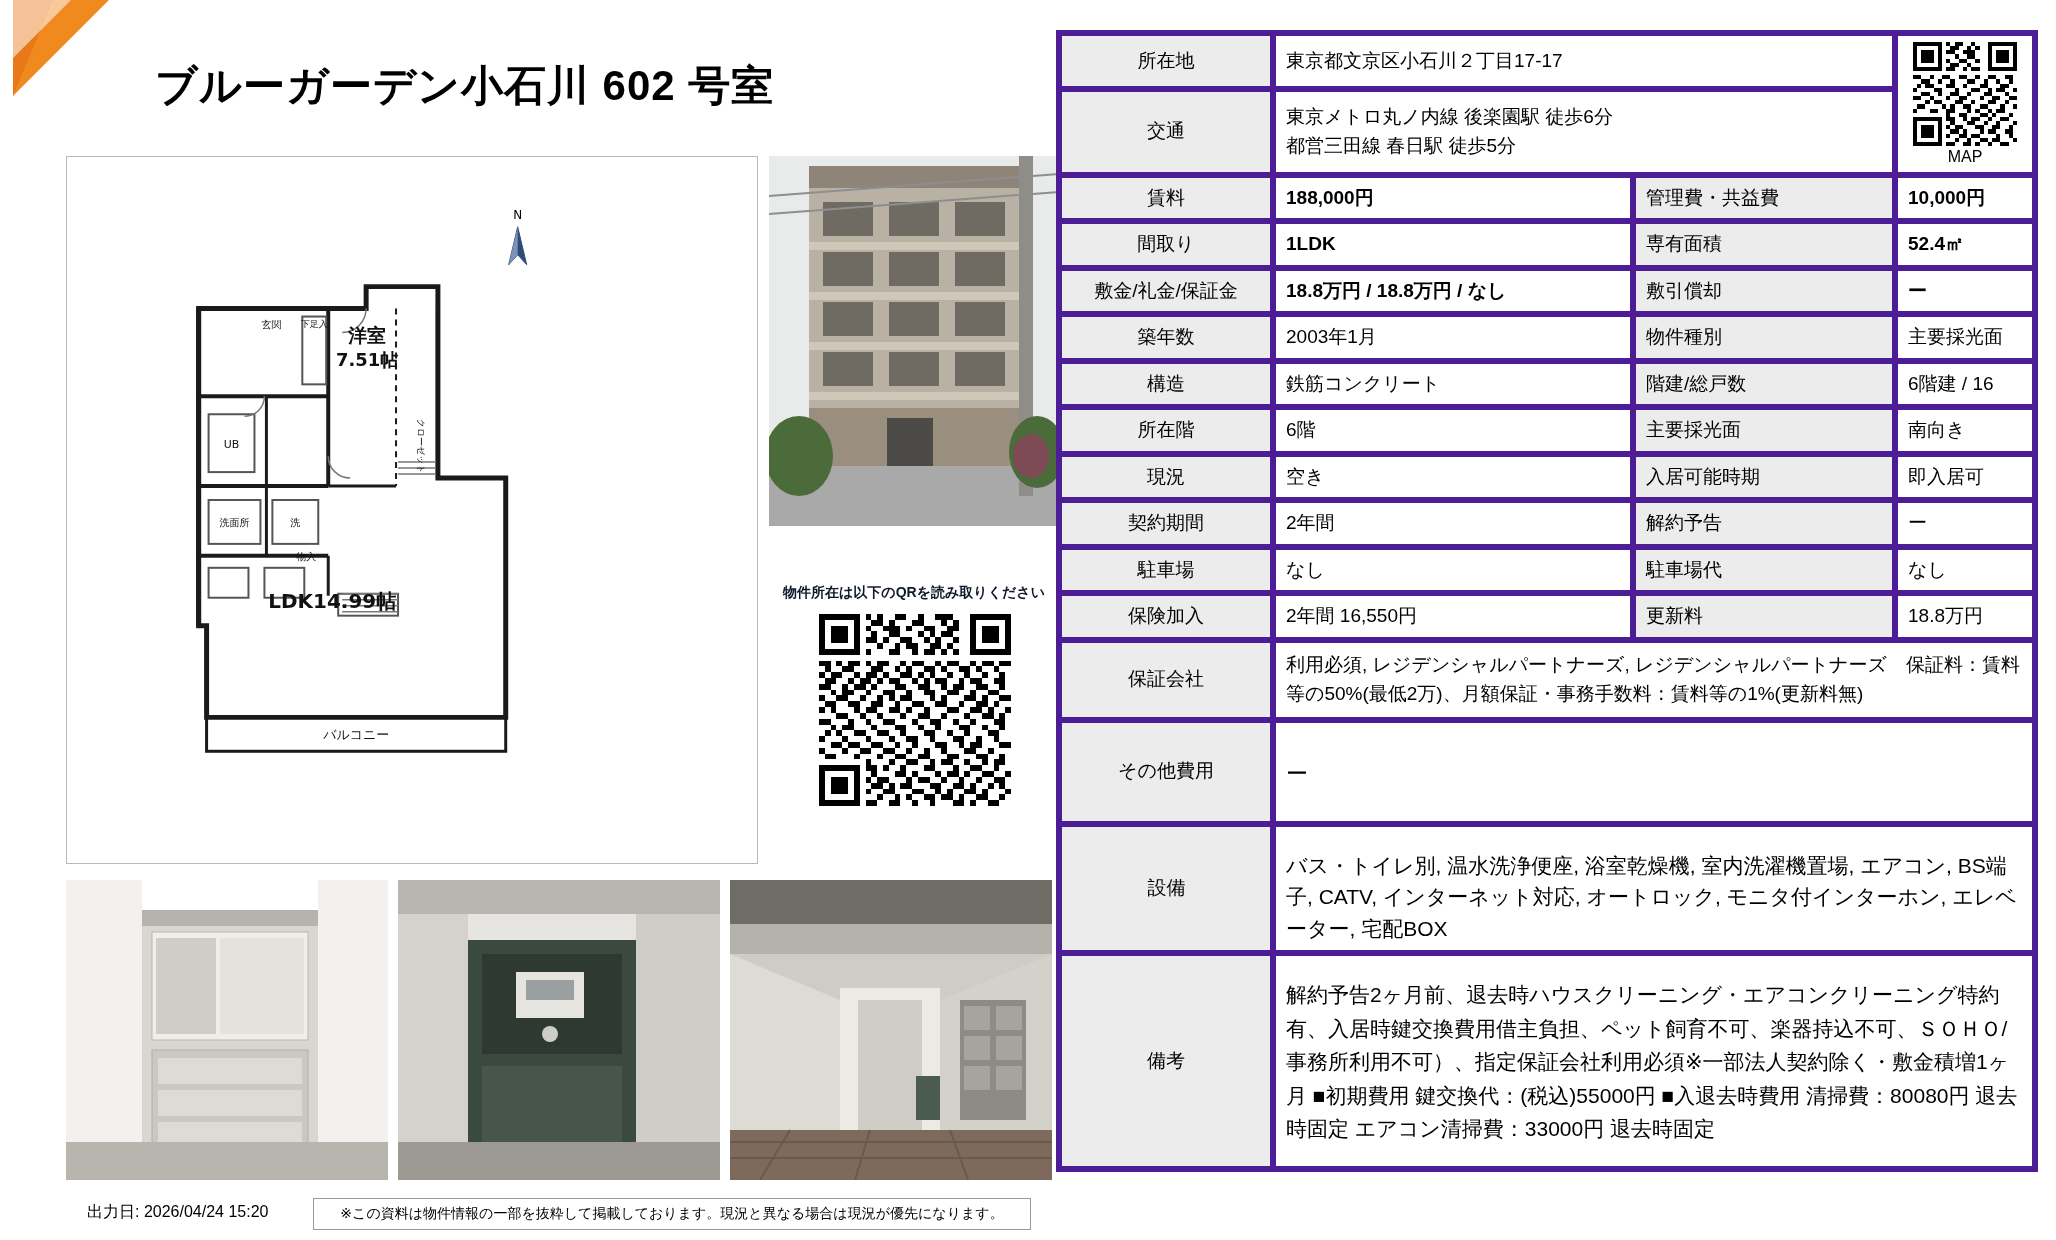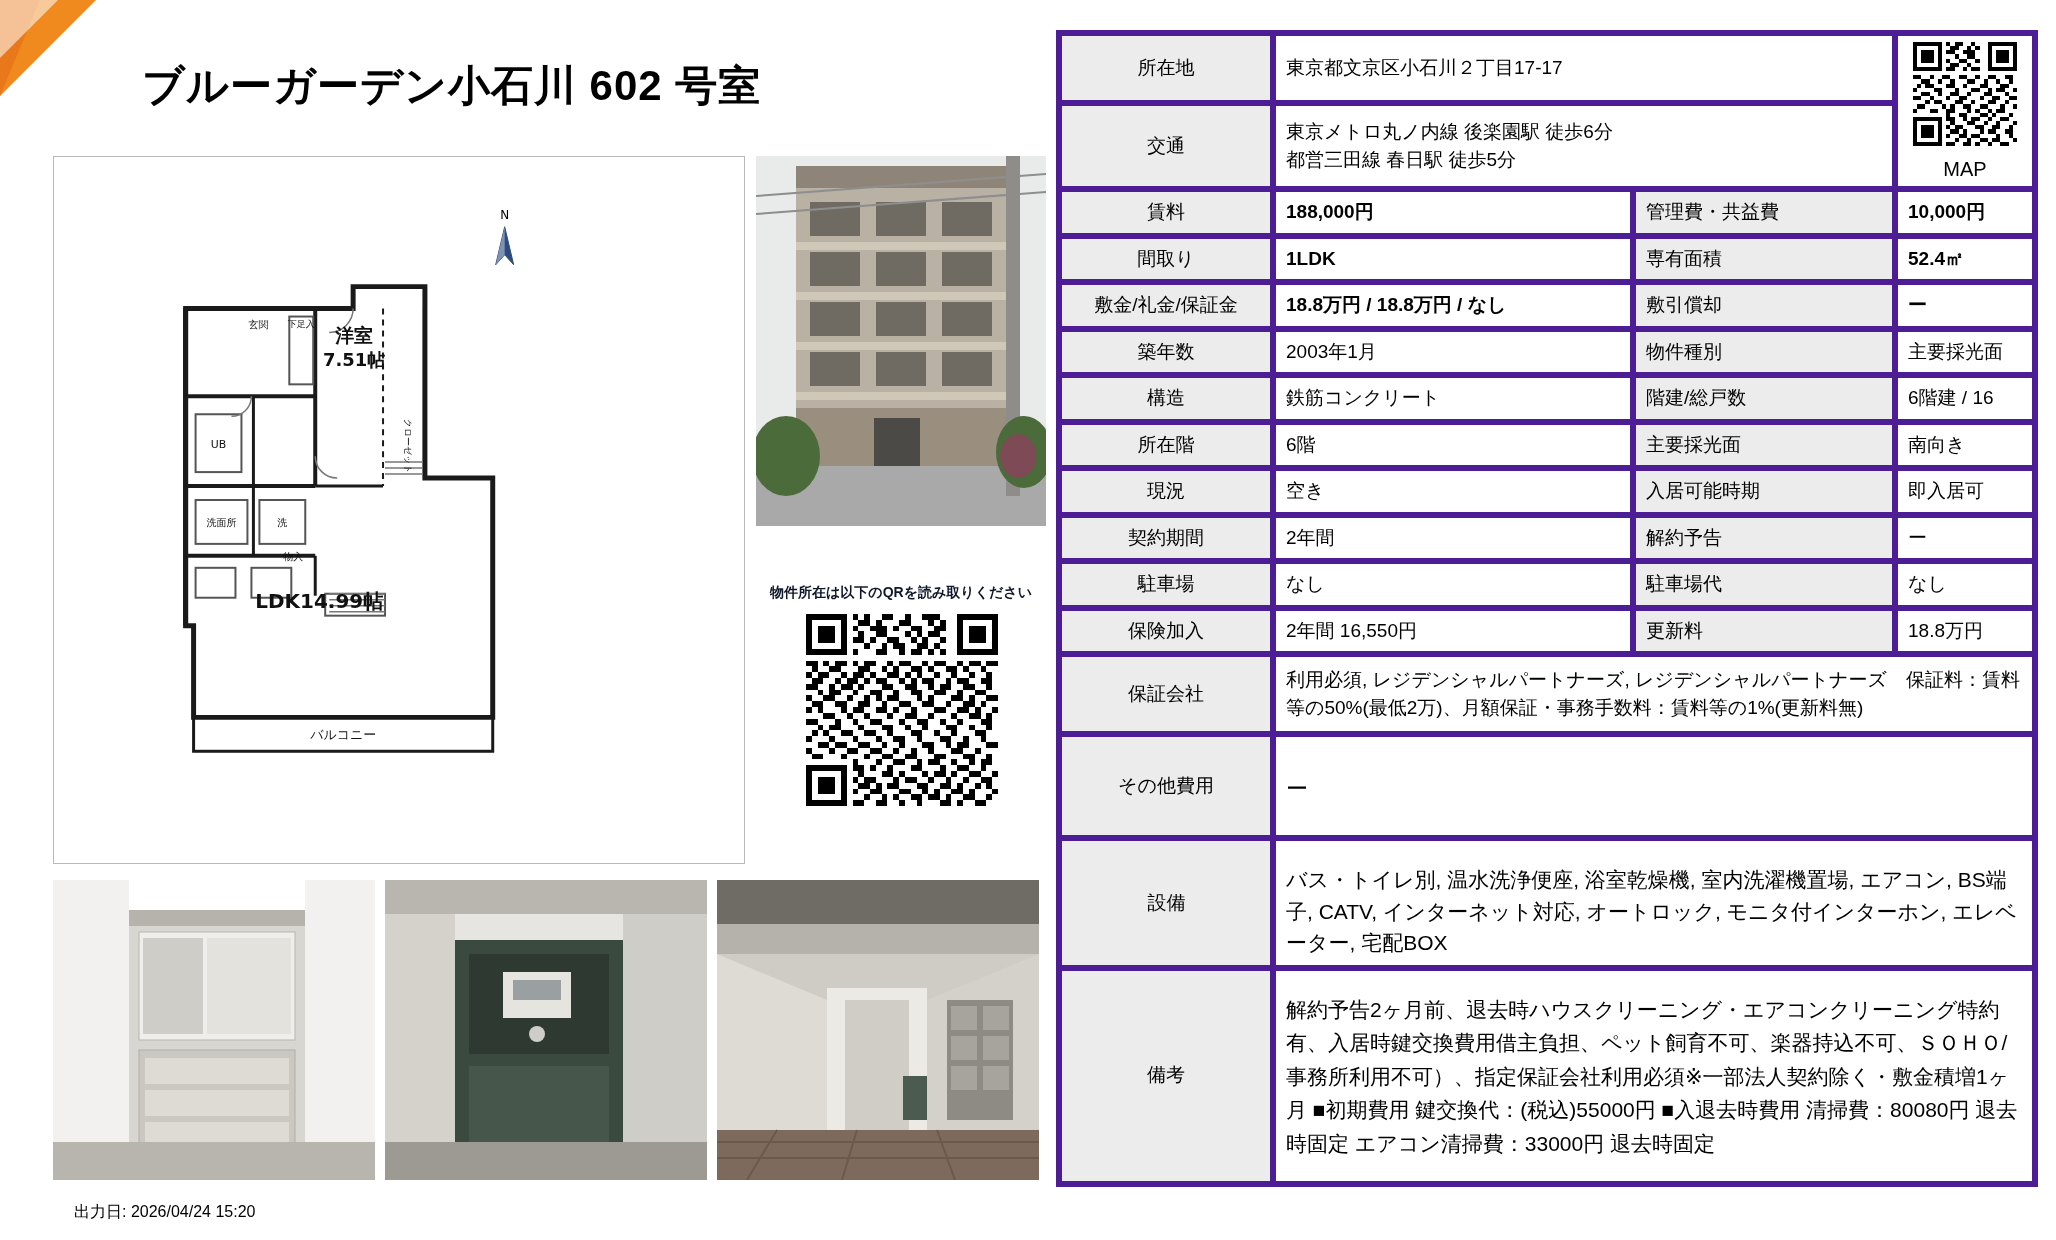--- a/index.html
+++ b/index.html
@@ -37,21 +37,21 @@
   .corner .tri-c {
     position: absolute; left: 0; top: 0;
     width: 0; height: 0;
     border-top: 96px solid #e8741a;
     border-right: 40px solid transparent;
     opacity: .85;
   }
 
   
   .left {
-    position: absolute; left: 0; top: 0;
+    position: absolute; left: 13px; top: 0;
     width: 1048px; height: 1240px;
   }
   .doc-title {
     position: absolute; left: 142px; top: 58px;
     font-size: 42px; font-weight: bold;
     letter-spacing: 1px;
     white-space: nowrap;
   }
 
   .floorplan {
@@ -135,21 +135,21 @@
   td.mid { font-size: 23px; font-weight: bold; padding-left: 14px; }
   td.small { font-size: 16px; line-height: 1.45; }
   .map-cell {
     width: 140px;
     background: #fff;
     text-align: center;
     padding: 4px 4px 2px 4px;
     vertical-align: top;
   }
   .map-qr { width: 104px; height: 104px; margin: 0 auto; }
-  .map-label { font-size: 20px; line-height: 1.1; margin-top: 12px; text-align: center; }
+  .map-label { font-size: 16px; line-height: 1.1; margin-top: 2px; text-align: center; }
   .vtop { vertical-align: top; }
 
   
 </style>
 </head>
 <body>
 
 <div class="left">
 
   <div class="corner">
@@ -616,20 +616,21 @@
         <path d="M0 262 L322 262"></path>
           <path d="M0 278 L322 278"></path>
         <path d="M60 250 L30 300"></path>
           <path d="M140 250 L125 300"></path>
           <path d="M220 250 L238 300"></path>
       </g>
     </svg>
   </div>
 
   <div class="footer-left">出力日: 2026/04/24 15:20</div>
+  <div class="footer-note">※この資料は物件情報の一部を抜粋して掲載しております。現況と異なる場合は現況が優先になります。</div>
 </div>
 
 <div class="right">
   <table class="spec">
     <colgroup>
       <col style="width:214px">
       <col style="width:360px">
       <col style="width:262px">
       <col style="width:140px">
     </colgroup>

